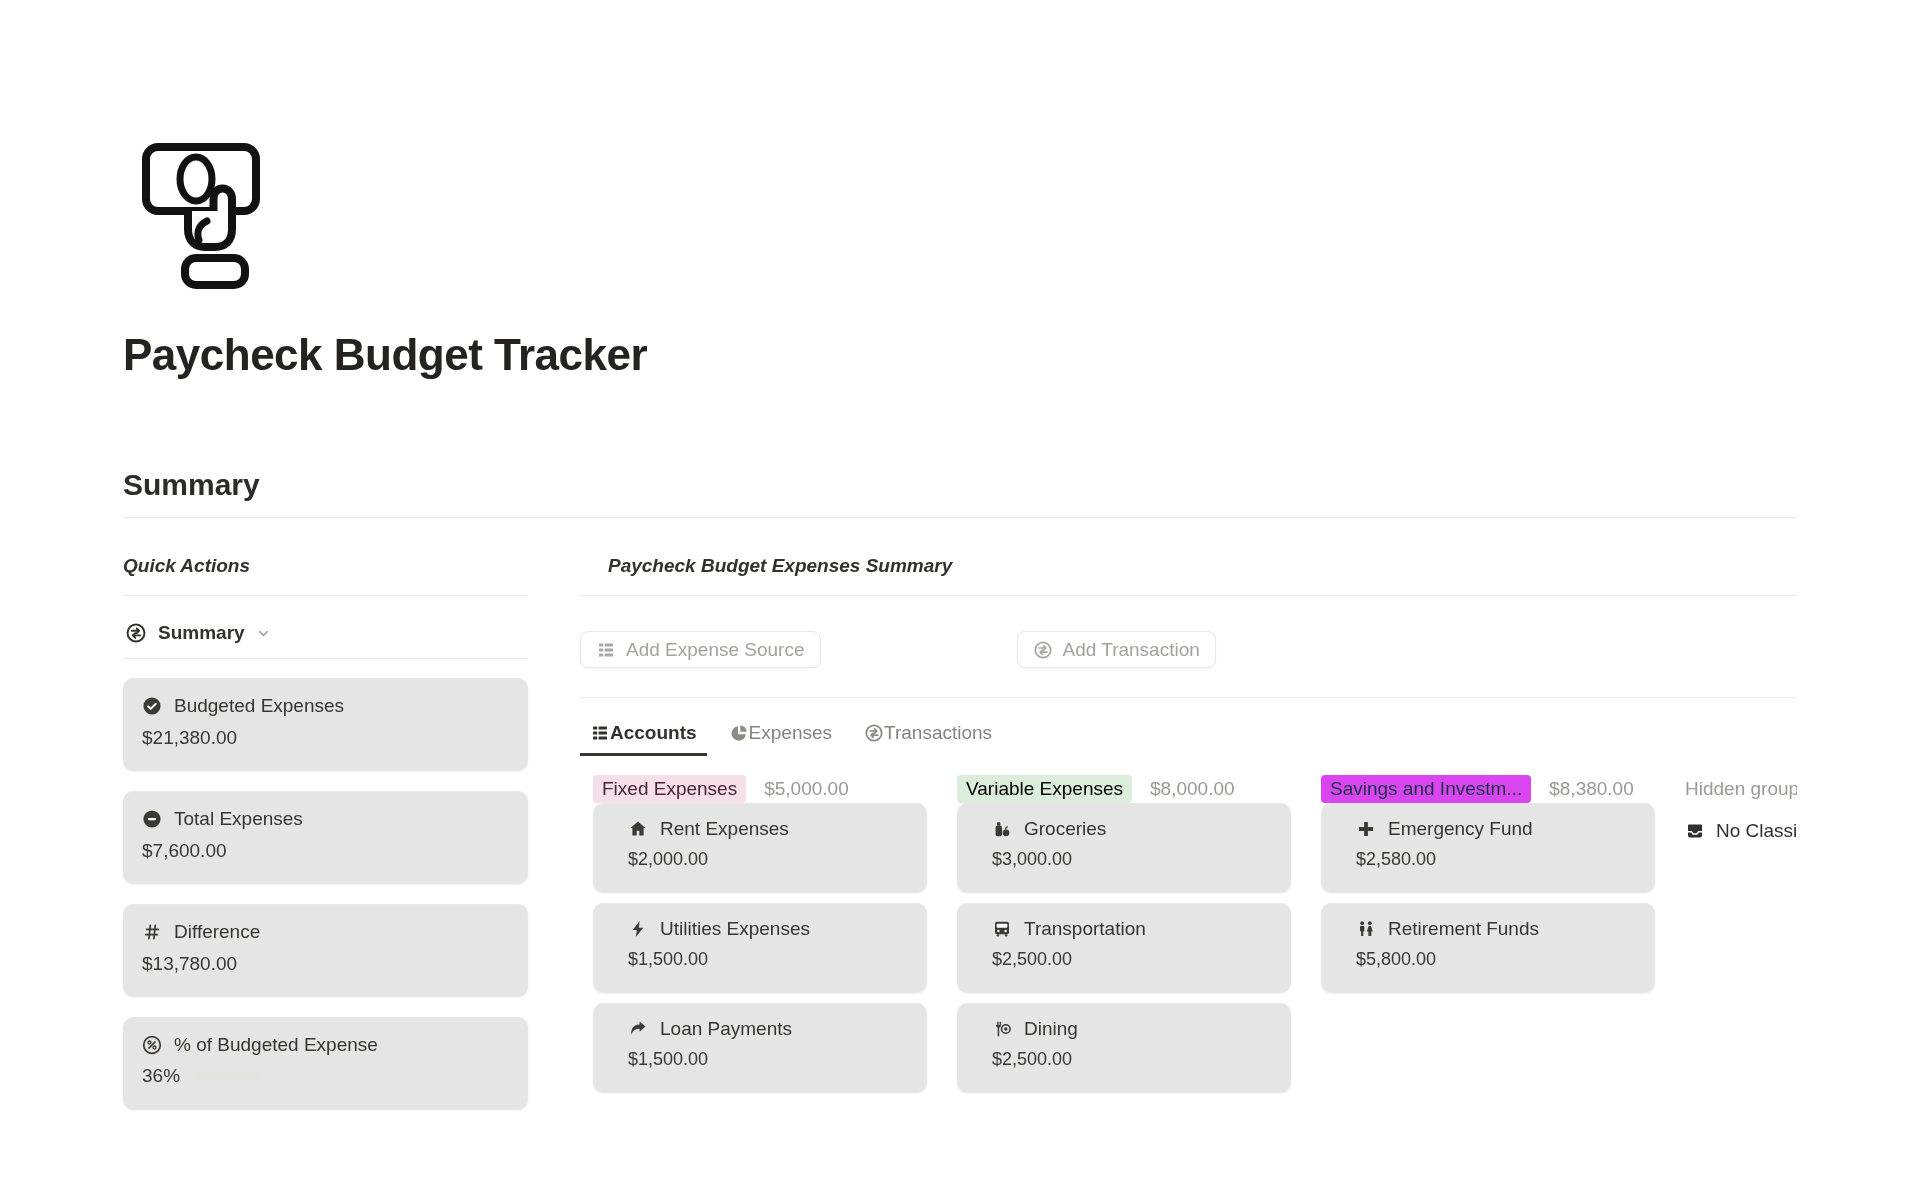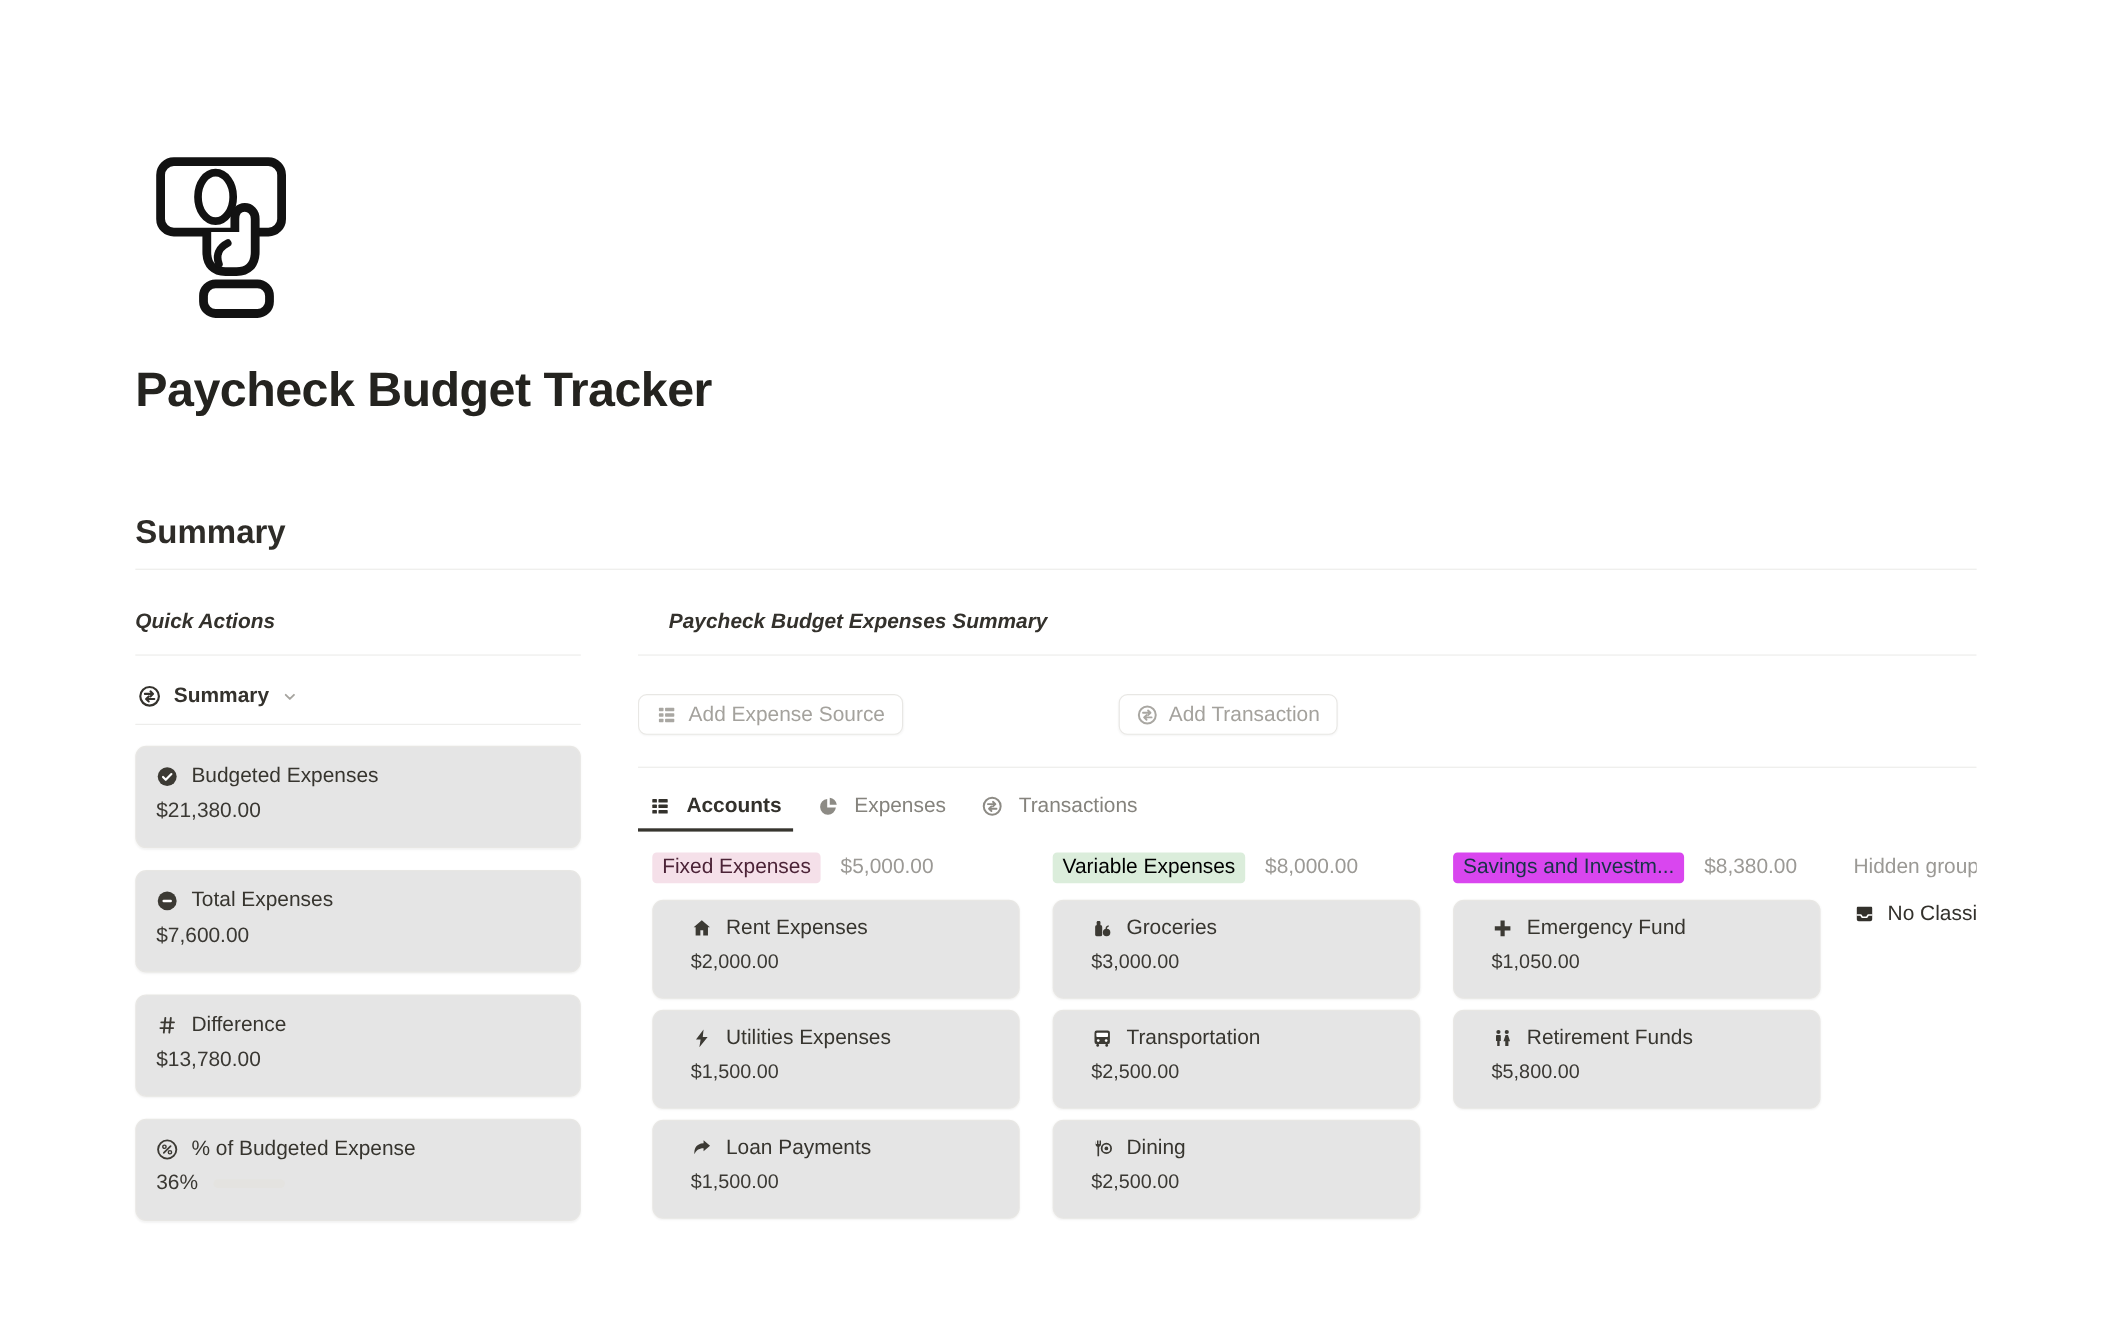--- a/index.html
+++ b/index.html
@@ -43,30 +43,30 @@
   
   .btn-row { left: 0; top: 631px; display: flex; }
   .link-btn { display: inline-flex; align-items: center; gap: 10px; height: 37px; padding: 0 15px;
               border: 1px solid #E8E7E4; border-radius: 8px; background: #fff; box-shadow: 0 1px 2px rgba(15,15,15,0.04);
               font-size: 19px; color: #A4A29D; cursor: pointer; white-space: nowrap; }
   .link-btn + .link-btn { margin-left: 196px; }
   .link-btn svg { color: #A9A7A2; }
 
   
   .tabs-row { left: 0; top: 712px; display: flex; gap: 12px; }
-  .tab { display: flex; align-items: center; gap: 14px; height: 44px; padding: 0 10px;
+  .tab { display: flex; align-items: center; gap: 0; height: 44px; padding: 0 10px;
          font-size: 19px; font-weight: 500; color: #85837D; border-bottom: 3px solid transparent; cursor: pointer; white-space: nowrap; }
   .tab.active { color: #33312C; font-weight: 600; border-bottom-color: #37352F; }
   .tab.active svg { color: #33312C; }
   .tab svg { color: #8D8B85; }
 
   
   .board { left: 13px; top: 775px; display: flex; gap: 30px; align-items: flex-start; }
   .b-col { width: 334px; flex: 0 0 334px; }
-  .b-col-header { height: 28px; display: flex; align-items: center; gap: 18px; margin-bottom: 15px; white-space: nowrap; }
+  .b-col-header { height: 28px; display: flex; align-items: center; gap: 18px; white-space: nowrap; }
   .pill { display: inline-block; padding: 1px 9px; border-radius: 4px; font-size: 19px; line-height: 26px; font-weight: 400; cursor: pointer; }
   .col-total { font-size: 19px; color: #9B9995; }
   .b-cards { display: flex; flex-direction: column; gap: 10px; }
   .b-card { width: 334px; height: 90px; padding: 14px 34px; cursor: pointer; }
   .b-card-amount { margin-top: 9px; font-size: 18px; color: #3A3833; }
 
   .hidden-col { width: 334px; flex: 0 0 334px; }
   .hidden-label { font-size: 19px; color: #9B9995; height: 28px; display: flex; align-items: center; white-space: nowrap; }
   .hidden-item { margin-top: 17px; display: flex; align-items: center; gap: 11px; font-size: 19px; font-weight: 500; color: #33312C; cursor: pointer; white-space: nowrap; }
 
@@ -304,21 +304,21 @@
       <span class="col-total">$8,380.00</span>
     </div>
     <div class="b-cards">
     <div class="card b-card">
       <div class="card-title-row">
               <svg width="20" height="20" viewBox="0 0 20 20" style="color:#3C3A34" fill="currentColor">
     <path d="M8.1 2.9h3.8v5.2h5.2v3.8h-5.2v5.2H8.1v-5.2H2.9V8.1h5.2z"></path>
               </svg>
               <span>Emergency Fund</span>
             </div>
-      <div class="b-card-amount">$1,050.00</div>
+      <div class="b-card-amount">$2,580.00</div>
     </div>
     <div class="card b-card">
       <div class="card-title-row">
               <svg width="20" height="20" viewBox="0 0 20 20" style="color:#3C3A34" fill="currentColor">
     <circle cx="6.2" cy="4.2" r="1.9"></circle>
     <path d="M5.1 6.9h2.2c.7 0 1.1.5 1.1 1.1v4.3H7.3V17H5.1v-4.7H4V8c0-.6.4-1.1 1.1-1.1z"></path>
     <circle cx="13.8" cy="4.2" r="1.9"></circle>
     <path d="M12.7 6.9h2.2l1.9 5.7h-1.5V17h-2.9v-4.4h-1.6z"></path>
               </svg>
               <span>Retirement Funds</span>

